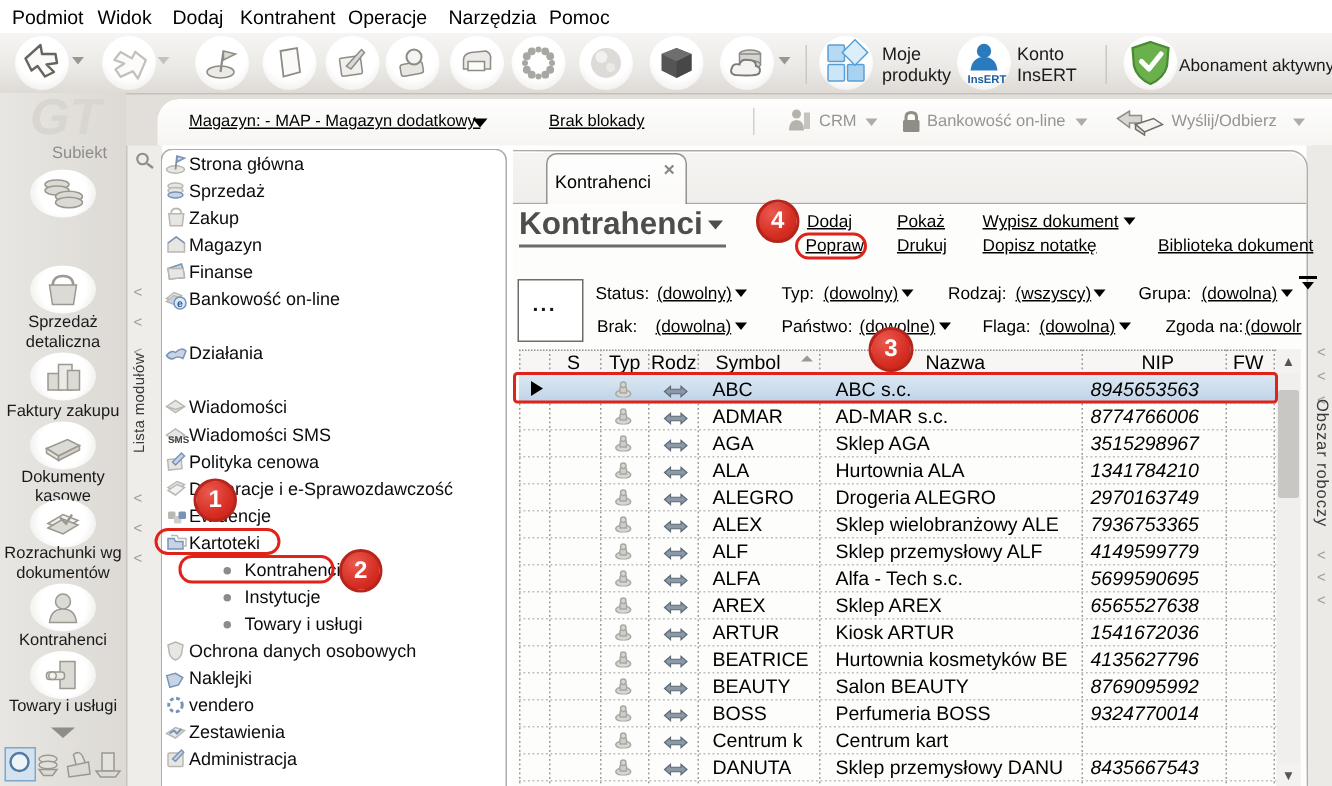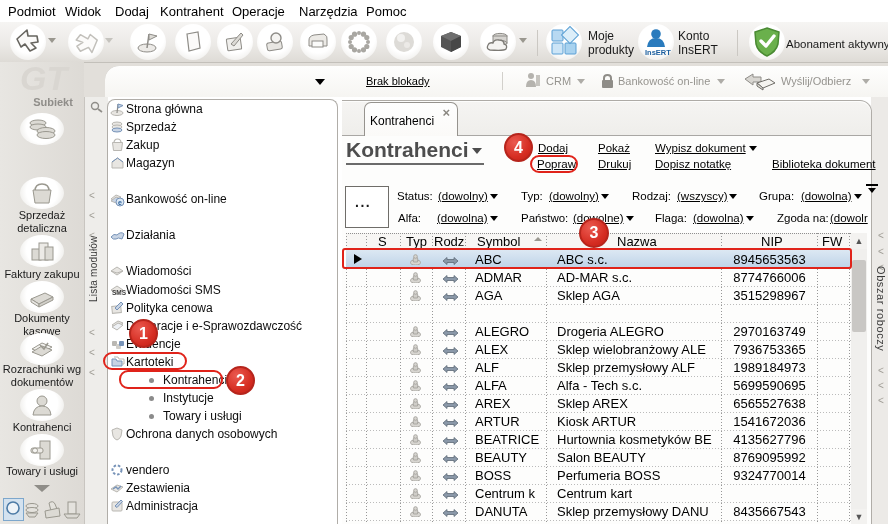--- a/index.html
+++ b/index.html
@@ -41,21 +41,21 @@
 #dots div{position:absolute;left:9px;top:7px;font-size:14px;font-weight:bold;letter-spacing:1.5px;color:#1a1a1a;}
 .flt{position:absolute;font-size:11.5px;color:#000;white-space:nowrap;}
 #table{position:absolute;left:4px;top:132px;width:505px;height:292px;font-size:13px;}
 .hrow{position:absolute;left:0;top:0;width:505px;height:17px;background:#f7f6f4;border-top:1px dotted #8f8f8f;border-bottom:1px dotted #8f8f8f;box-sizing:border-box;}
 .hc{position:absolute;top:1px;color:#000;}
 .vline{position:absolute;top:0;width:1px;height:292px;background-image:linear-gradient(#979797 34%,transparent 34%);background-size:1px 3px;}
 .row{position:absolute;left:0;width:505px;height:18px;}
 .rowline{position:absolute;left:0;width:505px;height:1px;background-image:linear-gradient(90deg,#bbbbbb 34%,transparent 34%);background-size:3px 1px;}
 .row .sym{position:absolute;left:129px;top:2px;color:#000;}
 .row .naz{position:absolute;left:211px;top:2px;color:#000;}
-.row .nip{position:absolute;left:381px;top:2px;width:85px;text-align:center;color:#000;}
+.row .nip{position:absolute;left:381px;top:2px;width:85px;text-align:left;color:#000;font-style:italic;}
 .row .typ{position:absolute;left:63px;top:3px;}
 .row .rodz{position:absolute;left:96px;top:4px;}
 .selarrow{position:absolute;left:8px;top:4px;width:0;height:0;border-top:5px solid transparent;border-bottom:5px solid transparent;border-left:8px solid #000;}
 #vscroll{position:absolute;left:509px;top:132px;width:16px;height:292px;background:#f0efed;}
 .sbtn{position:absolute;left:0;width:16px;height:16px;background:#f3f2f0;color:#555;font-size:9px;text-align:center;line-height:16px;}
 #vthumb{position:absolute;left:1px;top:27px;width:14px;height:72px;background:#c9c7c4;border-radius:2px;}
 .ann{position:absolute;border-radius:50%;background:radial-gradient(circle at 35% 30%,#ea5a50,#d62e23 60%,#c21e14);border:2px solid #b6251c;color:#fff;font-weight:bold;font-size:16px;text-align:center;z-index:50;}
 .rrect{position:absolute;border:2.5px solid #e0231a;border-radius:9px;z-index:40;box-sizing:border-box;}
 </style></head>
 <body>
@@ -174,21 +174,21 @@
 <div class="tbi" style="left:749px">
         <svg width="34" height="34" style="position:absolute;left:1px;top:1px">
           <path d="M17 3 L29 7 L28 19 Q26 27 17 31 Q8 27 6 19 L5 7 Z" fill="#6ab04c" stroke="#4a8a33" stroke-width="1.5"></path>
           <path d="M11 16 L16 21 L24 11" fill="none" stroke="#ffffff" stroke-width="3.4" stroke-linecap="round" stroke-linejoin="round"></path>
         </svg>
       </div>
 <div class="tblab" style="left:786px;top:15px;font-size:11.5px">Abonament aktywny</div>
 </div>
 <div class="abs" id="sidebar">
 <div style="position:absolute;left:20px;top:-3px;font-size:34px;font-weight:bold;font-style:italic;color:#d9d6d1;">GT</div>
-<div style="position:absolute;left:0;top:34px;width:106px;text-align:center;font-size:11px;font-weight:bold;color:#8f8d89;">Subiekt</div>
+<div style="position:absolute;left:0;top:34px;width:106px;text-align:center;font-size:11px;font-weight:normal;color:#8f8d89;">Subiekt</div>
 <div class="sbico" style="left:20px;top:51px">
         <svg width="30" height="24" style="position:absolute;left:7px;top:4px">
           <ellipse cx="11" cy="6" rx="8" ry="3" fill="#dcdad4" stroke="#9a988f"></ellipse>
           <ellipse cx="11" cy="10" rx="8" ry="3" fill="#dcdad4" stroke="#9a988f"></ellipse>
           <ellipse cx="19" cy="14" rx="9" ry="3.5" fill="#dcdad4" stroke="#9a988f"></ellipse>
           <ellipse cx="19" cy="18" rx="9" ry="3.5" fill="#dcdad4" stroke="#9a988f"></ellipse>
         </svg>
       </div>
 <div class="sbico" style="left:20px;top:115px">
         <svg width="30" height="24" style="position:absolute;left:7px;top:4px">
@@ -244,20 +244,21 @@
         <ellipse cx="32" cy="13" rx="6" ry="2.5" fill="#e4e2dd" stroke="#9a988f"></ellipse>
         <path d="M26 16 L38 16 L35 20 L29 20 Z" fill="#dcdad4" stroke="#9a988f"></path>
         <path d="M49 6 Q53 3 55 7 L57 12 L51 14 Z" fill="#e4e2dd" stroke="#9a988f"></path>
         <path d="M45 14 L59 11 L60 19 L46 21 Z" fill="#dcdad4" stroke="#9a988f"></path>
         <rect x="68" y="5" width="8" height="12" fill="#e4e2dd" stroke="#9a988f"></rect>
         <path d="M64 17 L80 17 L77 21 L67 21 Z" fill="#dcdad4" stroke="#9a988f"></path>
       </svg>
 </div>
 <div class="abs" id="panel"></div>
 <div class="abs" id="magbar">
+<span class="t" style="left:21px;text-decoration:underline">Magazyn: - MAP - Magazyn dodatkowy&nbsp;</span>
 <span style="position:absolute;left:210px;top:13px;width:0;height:0;border-left:5px solid transparent;border-right:5px solid transparent;border-top:6px solid #000"></span>
 <span class="t" style="left:261px;text-decoration:underline">Brak blokady</span>
 <span style="position:absolute;left:397px;top:6px;width:1px;height:18px;background:#d2d0cb"></span>
 <svg width="18" height="18" style="position:absolute;left:419px;top:6px">
         <circle cx="7" cy="4" r="3" fill="#b5b3ae"></circle>
         <path d="M2 15 Q2 8 7 8 Q12 8 12 15 Z" fill="#b5b3ae"></path>
         <rect x="12" y="3" width="4" height="11" fill="#c6c4bf"></rect>
       </svg>
 <span class="t g" style="left:441px">CRM</span>
 <span style="position:absolute;left:472px;top:13px;width:0;height:0;border-left:4px solid transparent;border-right:4px solid transparent;border-top:5px solid #aeaca7"></span>
@@ -321,20 +322,27 @@
         </svg>
         <span class="txt">Zakup</span>
       </div>
 <div class="ti" style="top:54.150000000000006px">
         <svg width="17" height="16">
           <path d="M3 7 L8.5 3 L14 7 L14 13 L3 13 Z" fill="#e8e6e2" stroke="#b9b7b2"></path>
           <path d="M3 7 L8.5 3 L14 7" fill="none" stroke="#7793b8"></path>
         </svg>
         <span class="txt">Magazyn</span>
       </div>
+<div class="ti" style="top:72.2px">
+        <svg width="17" height="16">
+          <path d="M3 6 L12 3 L13 6 L14 12 L4 13 Z" fill="#c8d4e4" stroke="#7793b8"></path>
+          <path d="M3 6 L13 6 L14 12 L4 13 Z" fill="#e8e6e2" stroke="#b9b7b2"></path>
+        </svg>
+        <span class="txt">Finanse</span>
+      </div>
 <div class="ti" style="top:90.25px">
         <svg width="17" height="16">
           <path d="M2 8 L7 4 L12 6 L7 10 Z" fill="#e8e6e2" stroke="#b9b7b2"></path>
           <path d="M2 10 L7 6 L12 8 L7 12 Z" fill="#c8d4e4" stroke="#b9b7b2"></path>
           <circle cx="11" cy="11" r="4" fill="#dce8f4" stroke="#7793b8"></circle>
           <text x="9" y="13.5" font-size="7" fill="#2a6099" font-weight="bold">e</text>
         </svg>
         <span class="txt">Bankowość on-line</span>
       </div>
 <div class="ti" style="top:126.35000000000001px">
@@ -396,20 +404,26 @@
       </div>
 <div class="ti" style="top:306.85px">
         <span class="bullet"></span>
         <span class="subtxt">Towary i usługi</span>
       </div>
 <div class="ti" style="top:324.90000000000003px">
         <svg width="17" height="16">
           <path d="M8 2 L13 4 L12 10 Q11 13 8 14 Q5 13 4 10 L3 4 Z" fill="#e8e6e2" stroke="#b9b7b2"></path>
         </svg>
         <span class="txt">Ochrona danych osobowych</span>
+      </div>
+<div class="ti" style="top:342.95px">
+        <svg width="17" height="16">
+          <path d="M3 5 L9 5 L13 9 L9 13 L3 13 Z" transform="rotate(-15 8 9)" fill="#c8d4e4" stroke="#7793b8"></path>
+        </svg>
+        <span class="txt">Naklejki</span>
       </div>
 <div class="ti" style="top:361.0px">
         <svg width="17" height="16">
           <circle cx="8" cy="8" r="4.5" fill="none" stroke="#7793b8" stroke-width="2" stroke-dasharray="2.5 1.8"></circle>
         </svg>
         <span class="txt">vendero</span>
       </div>
 <div class="ti" style="top:379.05px">
         <svg width="17" height="16">
           <path d="M2 9 L8 5 L14 7 L8 12 Z" fill="#e8e6e2" stroke="#b9b7b2"></path>
@@ -446,21 +460,21 @@
         <div>...</div>
       </div>
 <div class="flt" style="left:55px;top:89px">Status:</div>
 <div class="flt" style="left:96px;top:89px"><u>(dowolny)</u><span class="arrb" style="margin-left:2px"></span></div>
 <div class="flt" style="left:179px;top:89px">Typ:</div>
 <div class="flt" style="left:207px;top:89px"><u>(dowolny)</u><span class="arrb" style="margin-left:2px"></span></div>
 <div class="flt" style="left:290px;top:89px">Rodzaj:</div>
 <div class="flt" style="left:335px;top:89px"><u>(wszyscy)</u><span class="arrb" style="margin-left:2px"></span></div>
 <div class="flt" style="left:417px;top:89px">Grupa:</div>
 <div class="flt" style="left:459px;top:89px"><u>(dowolna)</u><span class="arrb" style="margin-left:2px"></span></div>
-<div class="flt" style="left:56px;top:111px">Alfa:</div>
+<div class="flt" style="left:56px;top:111px">Brak:</div>
 <div class="flt" style="left:95px;top:111px"><u>(dowolna)</u><span class="arrb" style="margin-left:2px"></span></div>
 <div class="flt" style="left:179px;top:111px">Państwo:</div>
 <div class="flt" style="left:231px;top:111px"><u>(dowolne)</u><span class="arrb" style="margin-left:2px"></span></div>
 <div class="flt" style="left:313px;top:111px">Flaga:</div>
 <div class="flt" style="left:351px;top:111px"><u>(dowolna)</u><span class="arrb" style="margin-left:2px"></span></div>
 <div class="flt" style="left:435px;top:111px">Zgoda na:</div>
 <div class="flt" style="left:488px;top:111px"><u>(dowolr</u></div>
 <div id="table">
 <div class="hrow"></div>
 <div class="hc" style="left:32px">S</div>
@@ -516,20 +530,33 @@
               <circle cx="6.5" cy="3.5" r="1.8" fill="#d8d6d1" stroke="#aaa8a3"></circle>
             </svg></span>
           <span class="rodz"><svg width="17" height="10">
               <path d="M1 5 L5 1.5 L5 3.5 L12 3.5 L12 1.5 L16 5 L12 8.5 L12 6.5 L5 6.5 L5 8.5 Z" fill="#8a98a8" stroke="#5d6a76" stroke-width="0.8"></path>
             </svg></span>
           <span class="sym">AGA</span>
           <span class="naz">Sklep AGA</span>
           <span class="nip">3515298967</span>
         </div>
 <div class="rowline" style="top:71px"></div>
+<div class="row" style="left:0;top:71px;">
+          <span class="typ"><svg width="13" height="12">
+              <ellipse cx="6.5" cy="9.5" rx="5" ry="2.5" fill="#d8d6d1" stroke="#aaa8a3"></ellipse>
+              <path d="M4.5 9 Q3.5 4 6.5 3.5 Q9.5 4 8.5 9 Z" fill="#cfcdc8" stroke="#aaa8a3"></path>
+              <circle cx="6.5" cy="3.5" r="1.8" fill="#d8d6d1" stroke="#aaa8a3"></circle>
+            </svg></span>
+          <span class="rodz"><svg width="17" height="10">
+              <path d="M1 5 L5 1.5 L5 3.5 L12 3.5 L12 1.5 L16 5 L12 8.5 L12 6.5 L5 6.5 L5 8.5 Z" fill="#8a98a8" stroke="#5d6a76" stroke-width="0.8"></path>
+            </svg></span>
+          <span class="sym">ALA</span>
+          <span class="naz">Hurtownia ALA</span>
+          <span class="nip">1341784210</span>
+        </div>
 <div class="rowline" style="top:89px"></div>
 <div class="row" style="left:0;top:89px;">
           <span class="typ"><svg width="13" height="12">
               <ellipse cx="6.5" cy="9.5" rx="5" ry="2.5" fill="#d8d6d1" stroke="#aaa8a3"></ellipse>
               <path d="M4.5 9 Q3.5 4 6.5 3.5 Q9.5 4 8.5 9 Z" fill="#cfcdc8" stroke="#aaa8a3"></path>
               <circle cx="6.5" cy="3.5" r="1.8" fill="#d8d6d1" stroke="#aaa8a3"></circle>
             </svg></span>
           <span class="rodz"><svg width="17" height="10">
               <path d="M1 5 L5 1.5 L5 3.5 L12 3.5 L12 1.5 L16 5 L12 8.5 L12 6.5 L5 6.5 L5 8.5 Z" fill="#8a98a8" stroke="#5d6a76" stroke-width="0.8"></path>
             </svg></span>
@@ -556,21 +583,21 @@
           <span class="typ"><svg width="13" height="12">
               <ellipse cx="6.5" cy="9.5" rx="5" ry="2.5" fill="#d8d6d1" stroke="#aaa8a3"></ellipse>
               <path d="M4.5 9 Q3.5 4 6.5 3.5 Q9.5 4 8.5 9 Z" fill="#cfcdc8" stroke="#aaa8a3"></path>
               <circle cx="6.5" cy="3.5" r="1.8" fill="#d8d6d1" stroke="#aaa8a3"></circle>
             </svg></span>
           <span class="rodz"><svg width="17" height="10">
               <path d="M1 5 L5 1.5 L5 3.5 L12 3.5 L12 1.5 L16 5 L12 8.5 L12 6.5 L5 6.5 L5 8.5 Z" fill="#8a98a8" stroke="#5d6a76" stroke-width="0.8"></path>
             </svg></span>
           <span class="sym">ALF</span>
           <span class="naz">Sklep przemysłowy ALF</span>
-          <span class="nip">1989184973</span>
+          <span class="nip">4149599779</span>
         </div>
 <div class="rowline" style="top:143px"></div>
 <div class="row" style="left:0;top:143px;">
           <span class="typ"><svg width="13" height="12">
               <ellipse cx="6.5" cy="9.5" rx="5" ry="2.5" fill="#d8d6d1" stroke="#aaa8a3"></ellipse>
               <path d="M4.5 9 Q3.5 4 6.5 3.5 Q9.5 4 8.5 9 Z" fill="#cfcdc8" stroke="#aaa8a3"></path>
               <circle cx="6.5" cy="3.5" r="1.8" fill="#d8d6d1" stroke="#aaa8a3"></circle>
             </svg></span>
           <span class="rodz"><svg width="17" height="10">
               <path d="M1 5 L5 1.5 L5 3.5 L12 3.5 L12 1.5 L16 5 L12 8.5 L12 6.5 L5 6.5 L5 8.5 Z" fill="#8a98a8" stroke="#5d6a76" stroke-width="0.8"></path>

